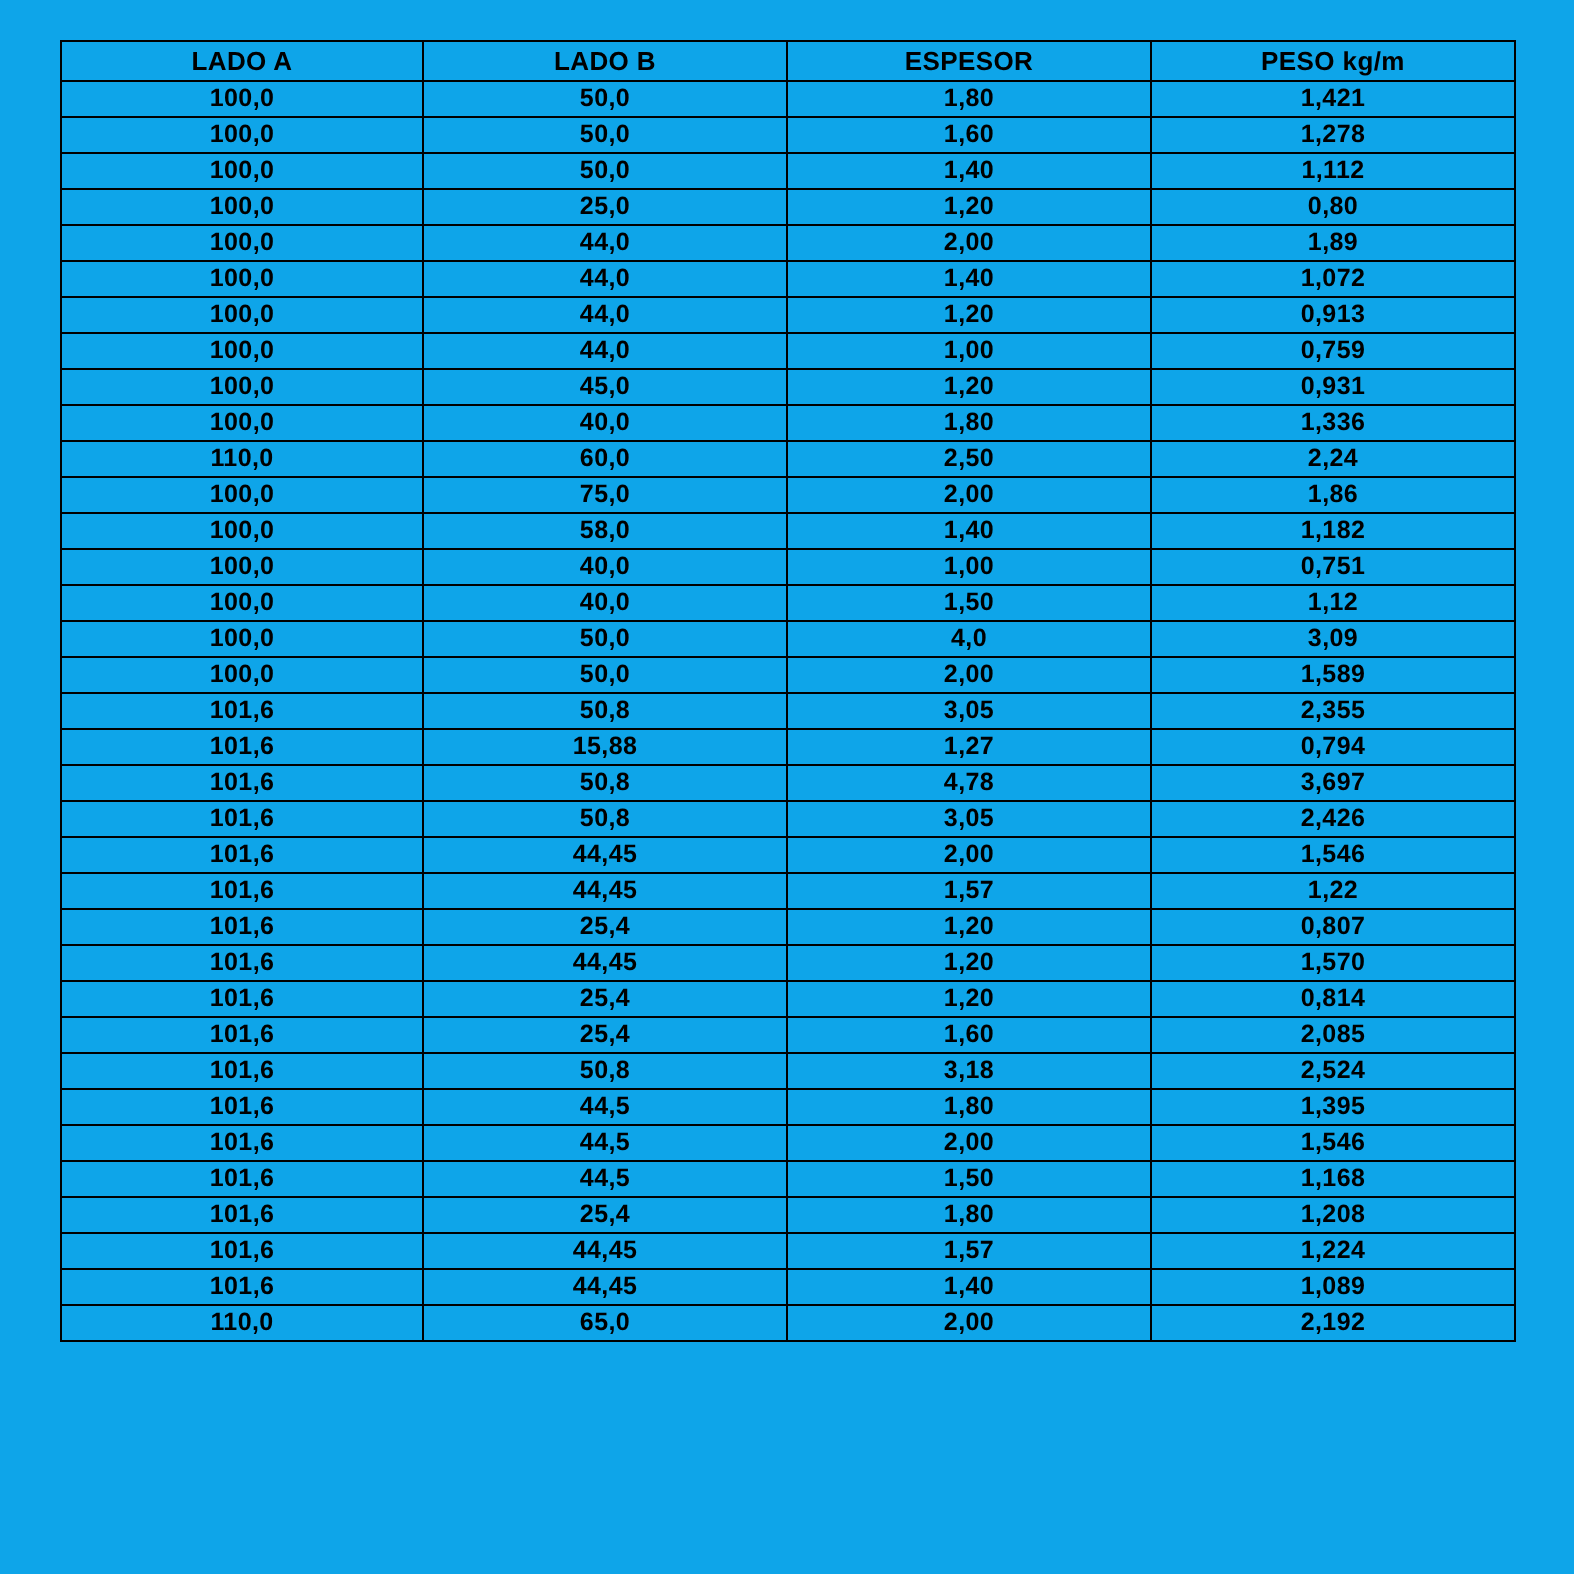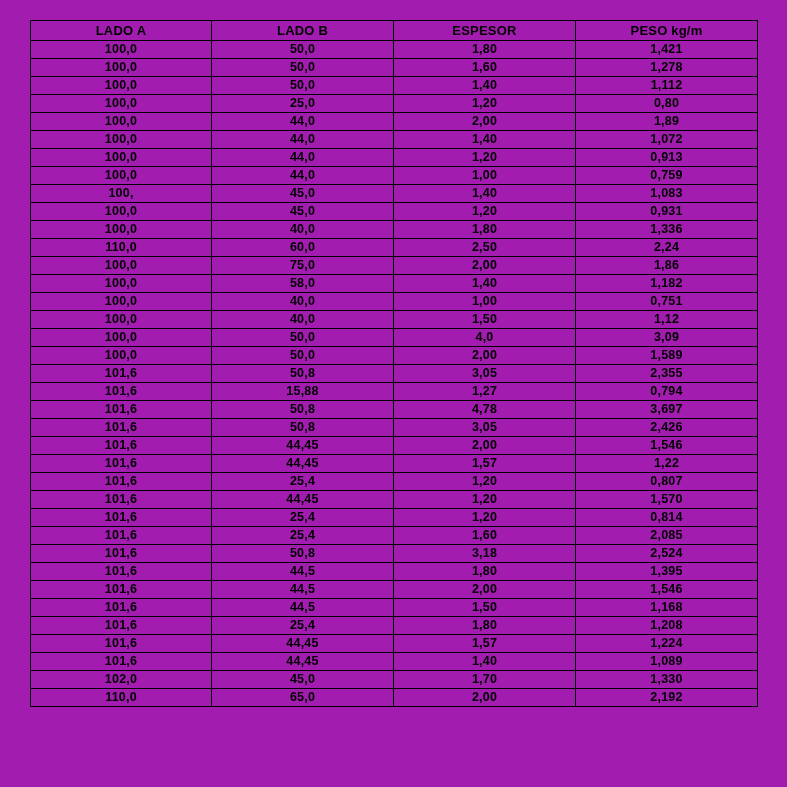--- a/index.html
+++ b/index.html
@@ -11,21 +11,21 @@
     width: 787px;
     height: 787px;
     font-family: "Liberation Sans", sans-serif;
     color: #000000;
     overflow: hidden;
   }
   .page {
     width: 787px;
     height: 787px;
     position: relative;
-    background: #a21caf;
+    background: #0ea5e9;
     box-sizing: border-box;
   }
   .table-wrap {
     position: absolute;
     left: 30px;
     top: 20px;
     width: 727px;
   }
   table.spec {
     border-collapse: collapse;
@@ -115,26 +115,20 @@
             <td>1,20</td>
             <td>0,913</td>
           </tr>
           <tr>
             <td>100,0</td>
             <td>44,0</td>
             <td>1,00</td>
             <td>0,759</td>
           </tr>
           <tr>
-            <td>100,</td>
-            <td>45,0</td>
-            <td>1,40</td>
-            <td>1,083</td>
-          </tr>
-          <tr>
             <td>100,0</td>
             <td>45,0</td>
             <td>1,20</td>
             <td>0,931</td>
           </tr>
           <tr>
             <td>100,0</td>
             <td>40,0</td>
             <td>1,80</td>
             <td>1,336</td>
@@ -275,26 +269,20 @@
             <td>101,6</td>
             <td>44,45</td>
             <td>1,57</td>
             <td>1,224</td>
           </tr>
           <tr>
             <td>101,6</td>
             <td>44,45</td>
             <td>1,40</td>
             <td>1,089</td>
-          </tr>
-          <tr>
-            <td>102,0</td>
-            <td>45,0</td>
-            <td>1,70</td>
-            <td>1,330</td>
           </tr>
           <tr>
             <td>110,0</td>
             <td>65,0</td>
             <td>2,00</td>
             <td>2,192</td>
           </tr>
         </tbody>
     </table>
   </div>

